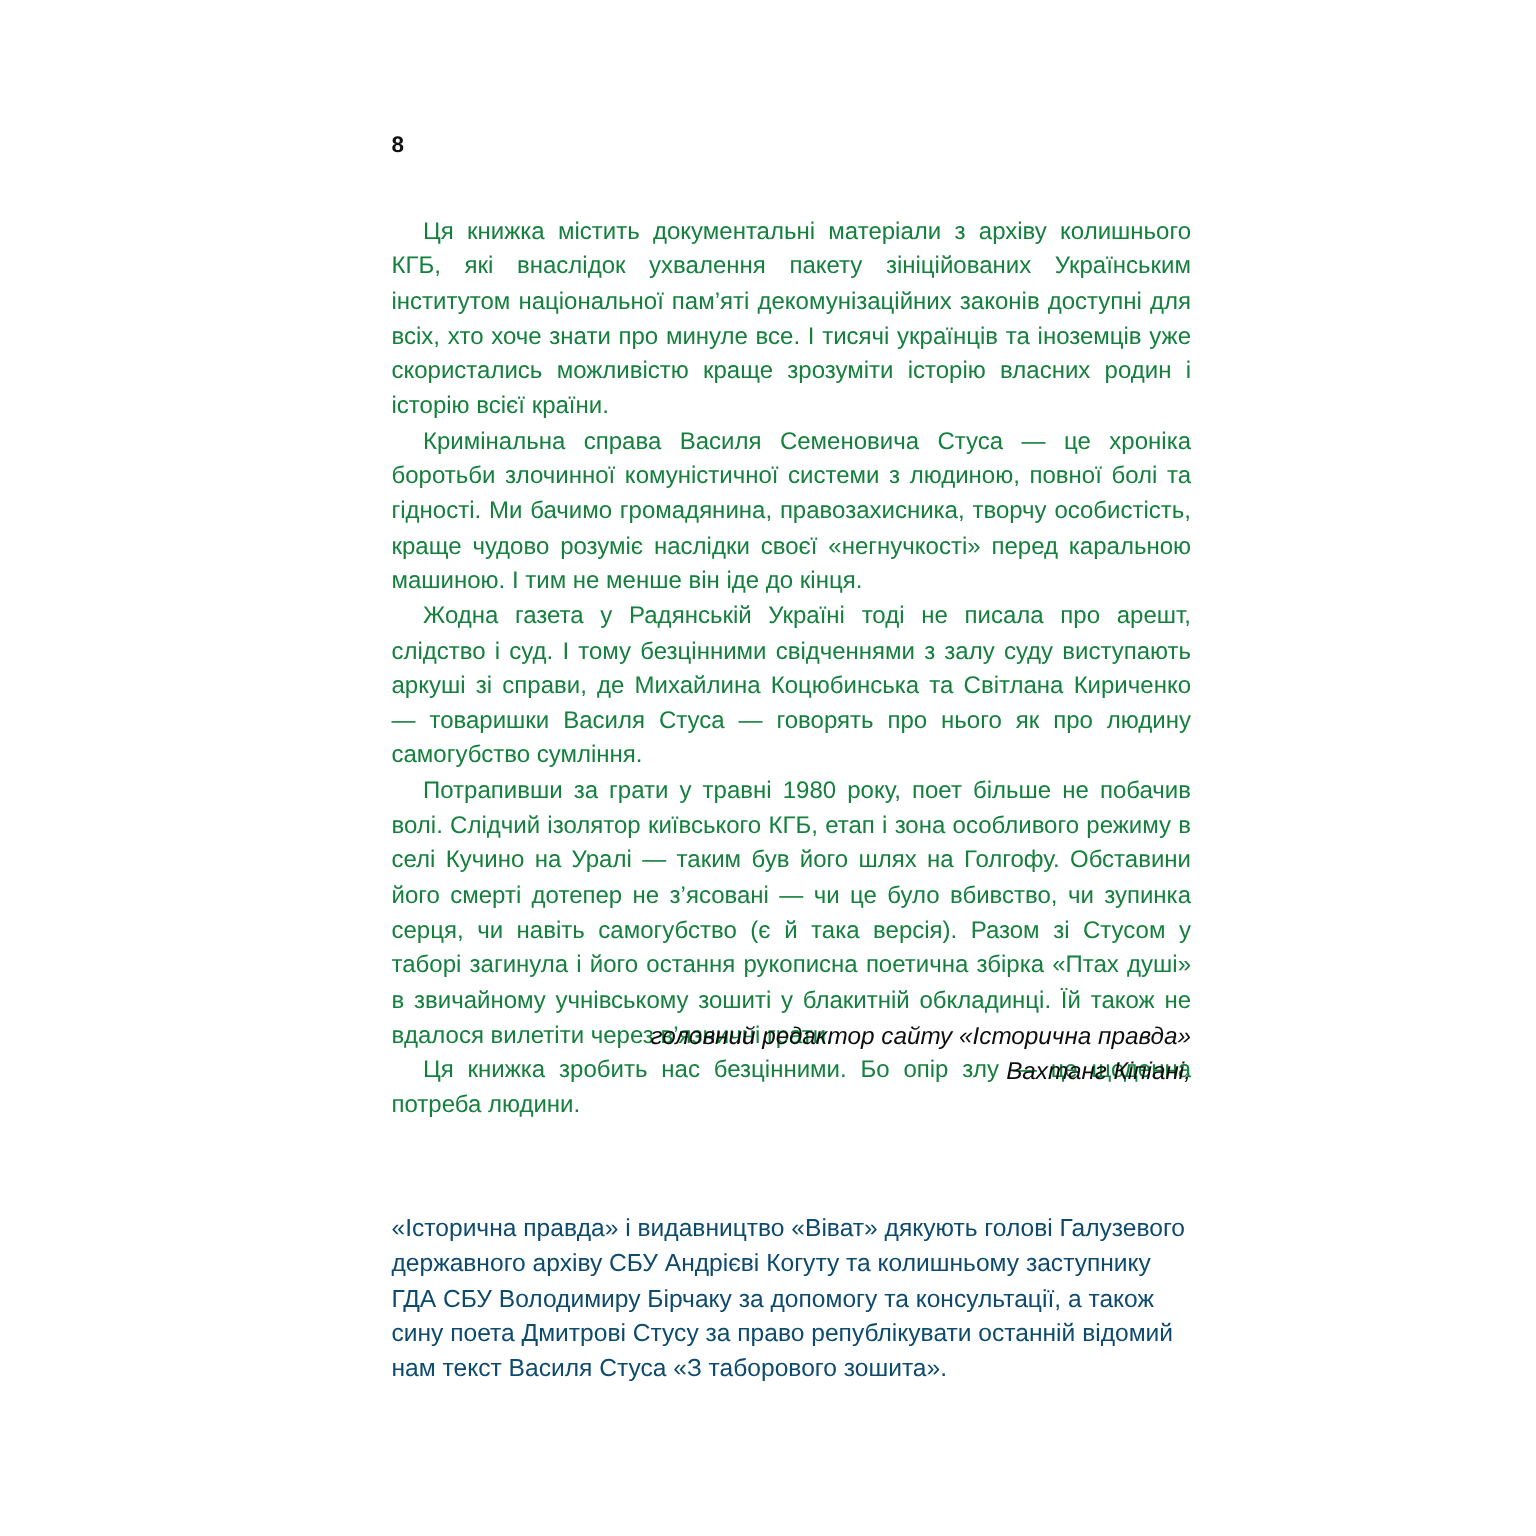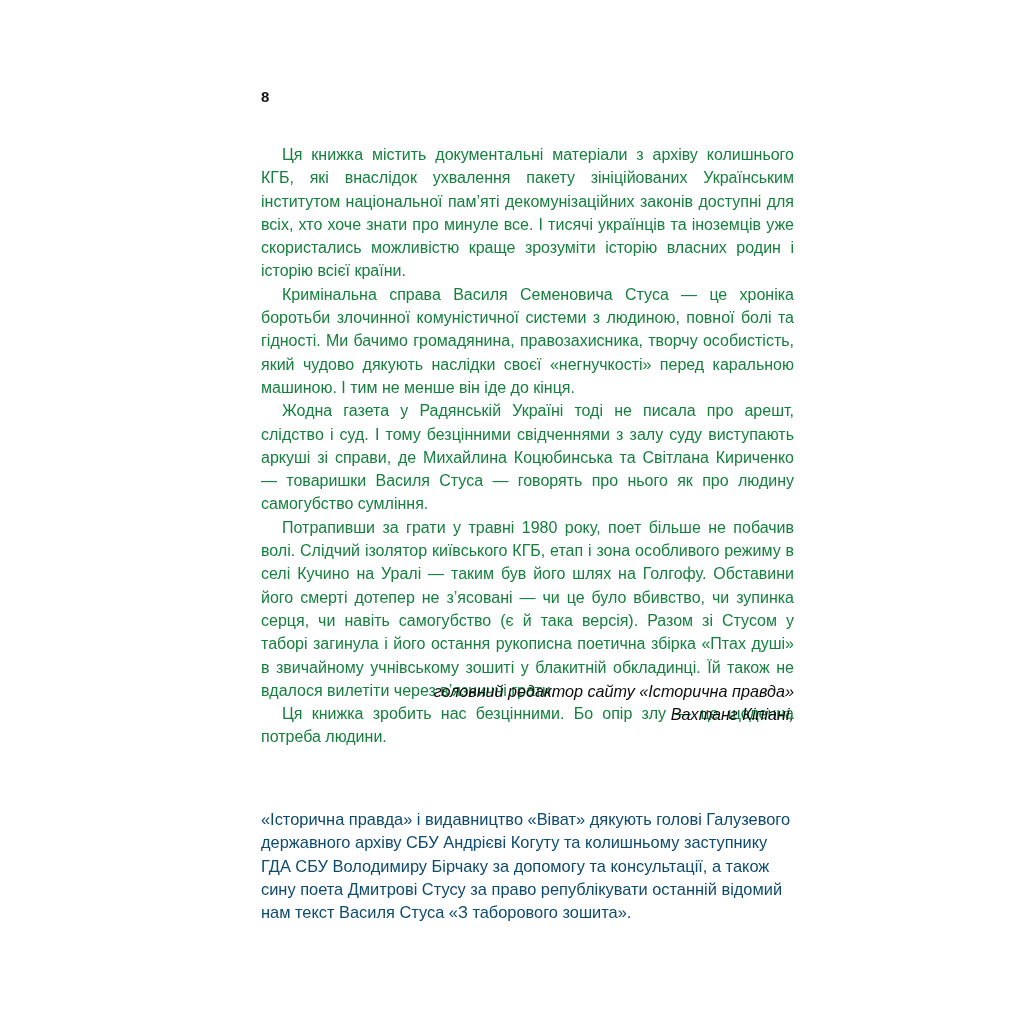--- a/index.html
+++ b/index.html
@@ -104,21 +104,21 @@
 </head>
 <body>
 
 <div class="page">
 
   <div class="folio">8</div>
 
   <div class="text-column">
     <div class="body-text">
       <p>Ця книжка містить документальні матеріали з архіву колишнього КГБ, які внаслідок ухвалення пакету зініційованих Українським інститутом національної пам’яті декомунізаційних законів доступні для всіх, хто хоче знати про минуле все. І тисячі українців та іноземців уже скористались можливістю краще зрозуміти історію власних родин і історію всієї країни.</p>
-      <p>Кримінальна справа Василя Семеновича Стуса — це хроніка боротьби злочинної комуністичної системи з людиною, повної болі та гідності. Ми бачимо громадянина, правозахисника, творчу особистість, який чудово дякують наслідки своєї «негнучкості» перед каральною машиною. І тим не менше він іде до кінця.</p>
+      <p>Кримінальна справа Василя Семеновича Стуса — це хроніка боротьби злочинної комуністичної системи з людиною, повної болі та гідності. Ми бачимо громадянина, правозахисника, творчу особистість, краще чудово розуміє наслідки своєї «негнучкості» перед каральною машиною. І тим не менше він іде до кінця.</p>
       <p>Жодна газета у Радянській Україні тоді не писала про арешт, слідство і суд. І тому безцінними свідченнями з залу суду виступають аркуші зі справи, де Михайлина Коцюбинська та Світлана Кириченко — товаришки Василя Стуса — говорять про нього як про людину самогубство сумління.</p>
       <p>Потрапивши за грати у травні 1980 року, поет більше не побачив волі. Слідчий ізолятор київського КГБ, етап і зона особливого режиму в селі Кучино на Уралі — таким був його шлях на Голгофу. Обставини його смерті дотепер не з’ясовані — чи це було вбивство, чи зупинка серця, чи навіть самогубство (є й така версія). Разом зі Стусом у таборі загинула і його остання рукописна поетична збірка «Птах душі» в звичайному учнівському зошиті у блакитній обкладинці. Їй також не вдалося вилетіти через в’язничні грати.</p>
       <p>Ця книжка зробить нас безцінними. Бо опір злу — це щоденна потреба людини.</p>
     </div>
   </div>
 
   <div class="signature">
     <span class="sig-line">головний редактор сайту «Історична правда»</span>
     <span class="sig-line">Вахтанг Кіпіані,</span>
   </div>

